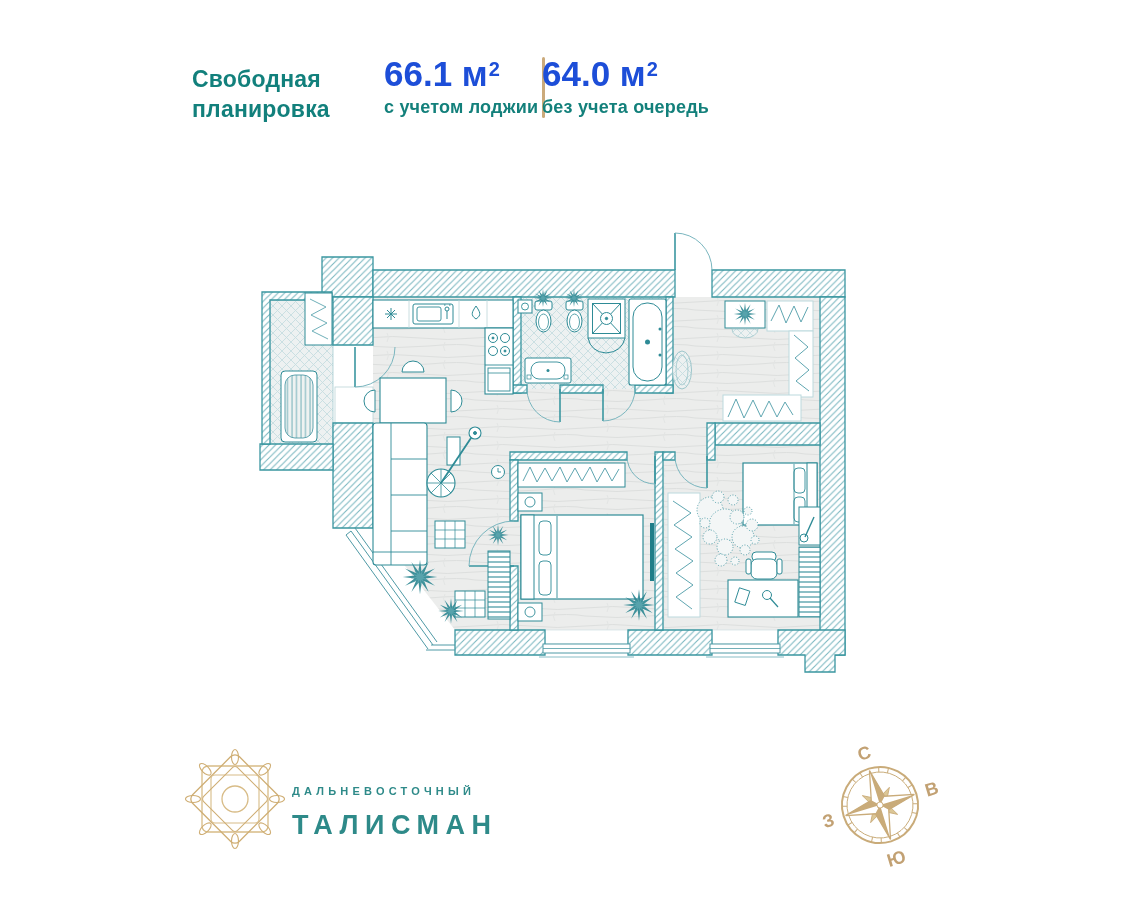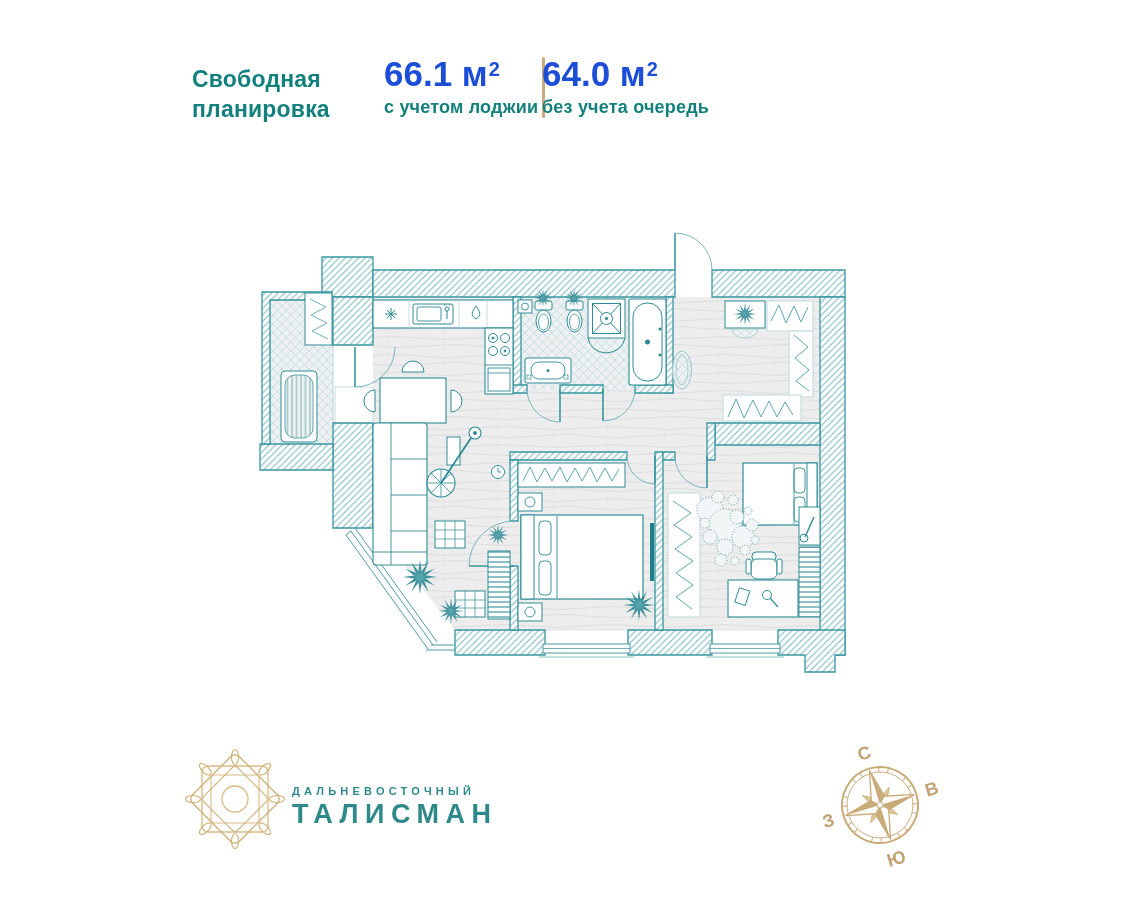--- a/index.html
+++ b/index.html
@@ -17,21 +17,21 @@
   .v-divider{position:absolute;left:542px;top:57px;width:3px;height:61px;background:#cbaa7b;border-radius:2px;}
   .phase-badge{position:absolute;left:748px;top:63px;width:214px;height:54px;border:2.5px solid #c9ab79;
                border-radius:29px;display:flex;align-items:center;justify-content:center;box-sizing:border-box;}
   .phase-badge span{font-size:23px;font-weight:bold;color:#c2a173;letter-spacing:.4px;}
   
   .floor-plan{position:absolute;left:255px;top:225px;width:600px;height:450px;}
   
   .logo-mark{position:absolute;left:185px;top:745px;width:100px;height:112px;}
   .logo-text{position:absolute;left:292px;top:785px;color:#2e8a89;}
   .logo-text .l1{font-size:11px;font-weight:bold;letter-spacing:4.2px;}
-  .logo-text .l2{font-size:27px;font-weight:600;letter-spacing:6.5px;margin-top:2px;}
+  .logo-text .l2{font-size:27px;font-weight:600;letter-spacing:6.5px;margin-top:13px;}
   .compass{position:absolute;left:815px;top:740px;width:130px;height:130px;}
 </style>
 </head>
 <body>
 
 <div class="stage">
 
   <div class="plan-title">
     <div>Свободная</div>
     <div>планировка</div>

